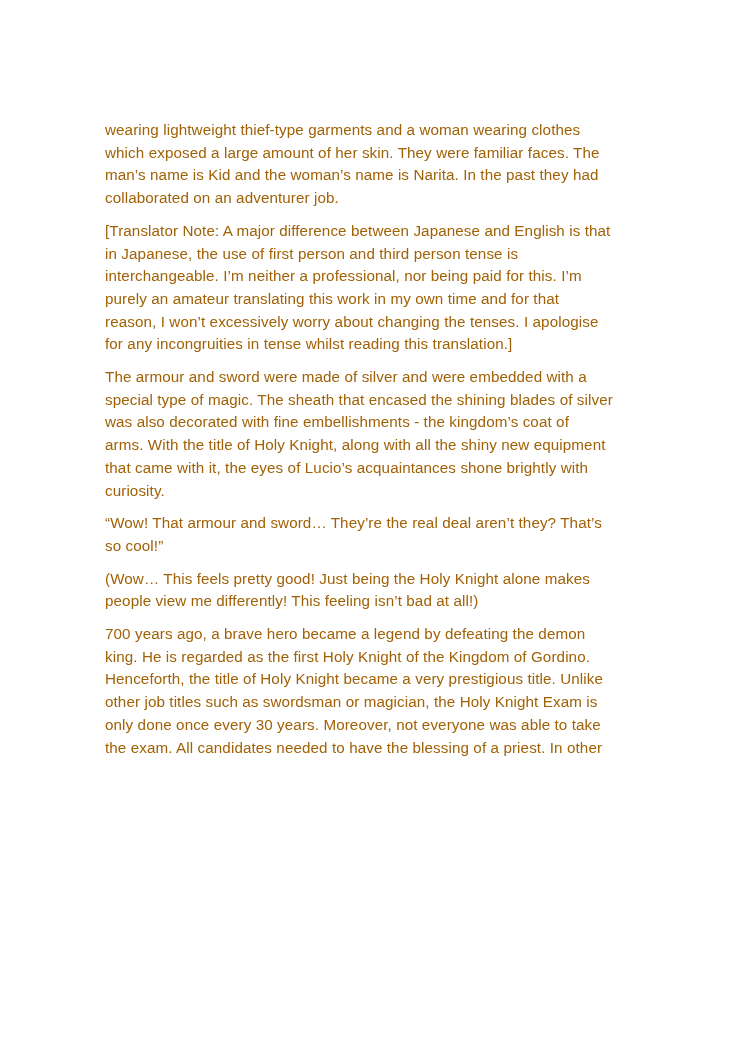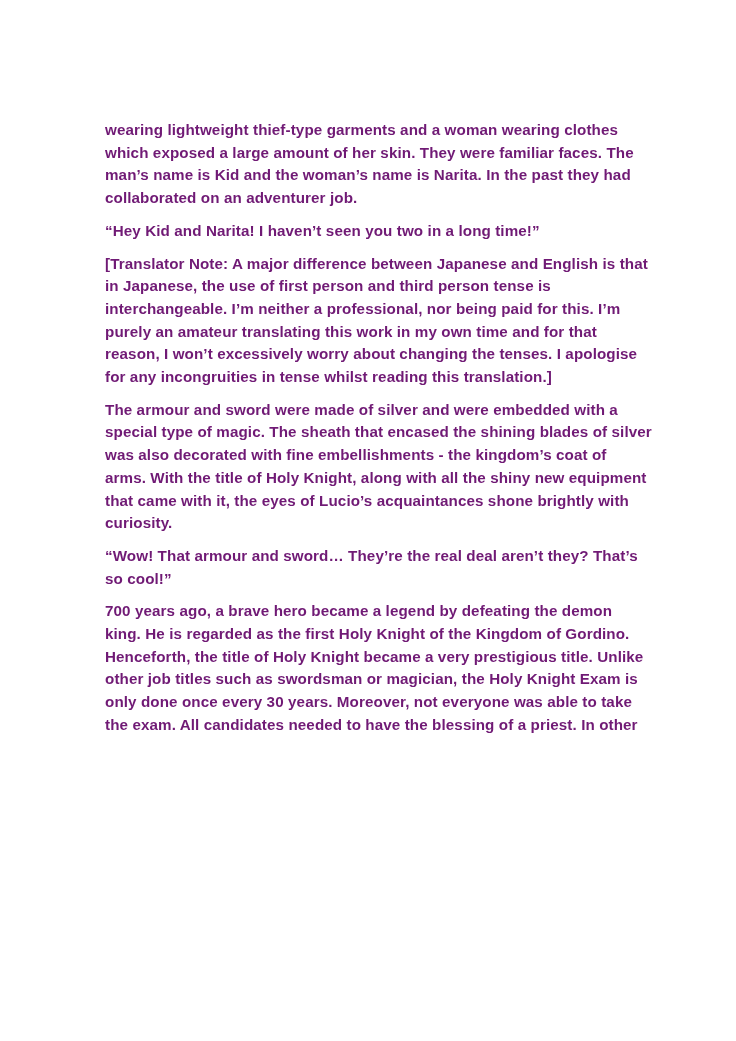--- a/index.html
+++ b/index.html
@@ -31,40 +31,41 @@
   }
   .para {
     margin: 0 0 10px 0;
     white-space: pre-line;
   }
 </style>
 </head>
 <body>
 
 <div class="page">
-  <div class="text-block" id="paragraphs-container" style="color: #701a75; font-weight: bold;">
+  <div class="text-block" id="paragraphs-container" style="color: #a16207;">
       <p class="para">wearing lightweight thief-type garments and a woman wearing clothes
 which exposed a large amount of her skin. They were familiar faces. The
 man’s name is Kid and the woman’s name is Narita. In the past they had
 collaborated on an adventurer job.</p>
-      <p class="para">“Hey Kid and Narita! I haven’t seen you two in a long time!”</p>
       <p class="para">[Translator Note: A major difference between Japanese and English is that
 in Japanese, the use of first person and third person tense is
 interchangeable. I’m neither a professional, nor being paid for this. I’m
 purely an amateur translating this work in my own time and for that
 reason, I won’t excessively worry about changing the tenses. I apologise
 for any incongruities in tense whilst reading this translation.]</p>
       <p class="para">The armour and sword were made of silver and were embedded with a
 special type of magic. The sheath that encased the shining blades of silver
 was also decorated with fine embellishments - the kingdom’s coat of
 arms. With the title of Holy Knight, along with all the shiny new equipment
 that came with it, the eyes of Lucio’s acquaintances shone brightly with
 curiosity.</p>
       <p class="para">“Wow! That armour and sword… They’re the real deal aren’t they? That’s
 so cool!”</p>
+      <p class="para">(Wow… This feels pretty good! Just being the Holy Knight alone makes
+people view me differently! This feeling isn’t bad at all!)</p>
       <p class="para">700 years ago, a brave hero became a legend by defeating the demon
 king. He is regarded as the first Holy Knight of the Kingdom of Gordino.
 Henceforth, the title of Holy Knight became a very prestigious title. Unlike
 other job titles such as swordsman or magician, the Holy Knight Exam is
 only done once every 30 years. Moreover, not everyone was able to take
 the exam. All candidates needed to have the blessing of a priest. In other</p>
     </div>
 </div>
 
 </body></html>

